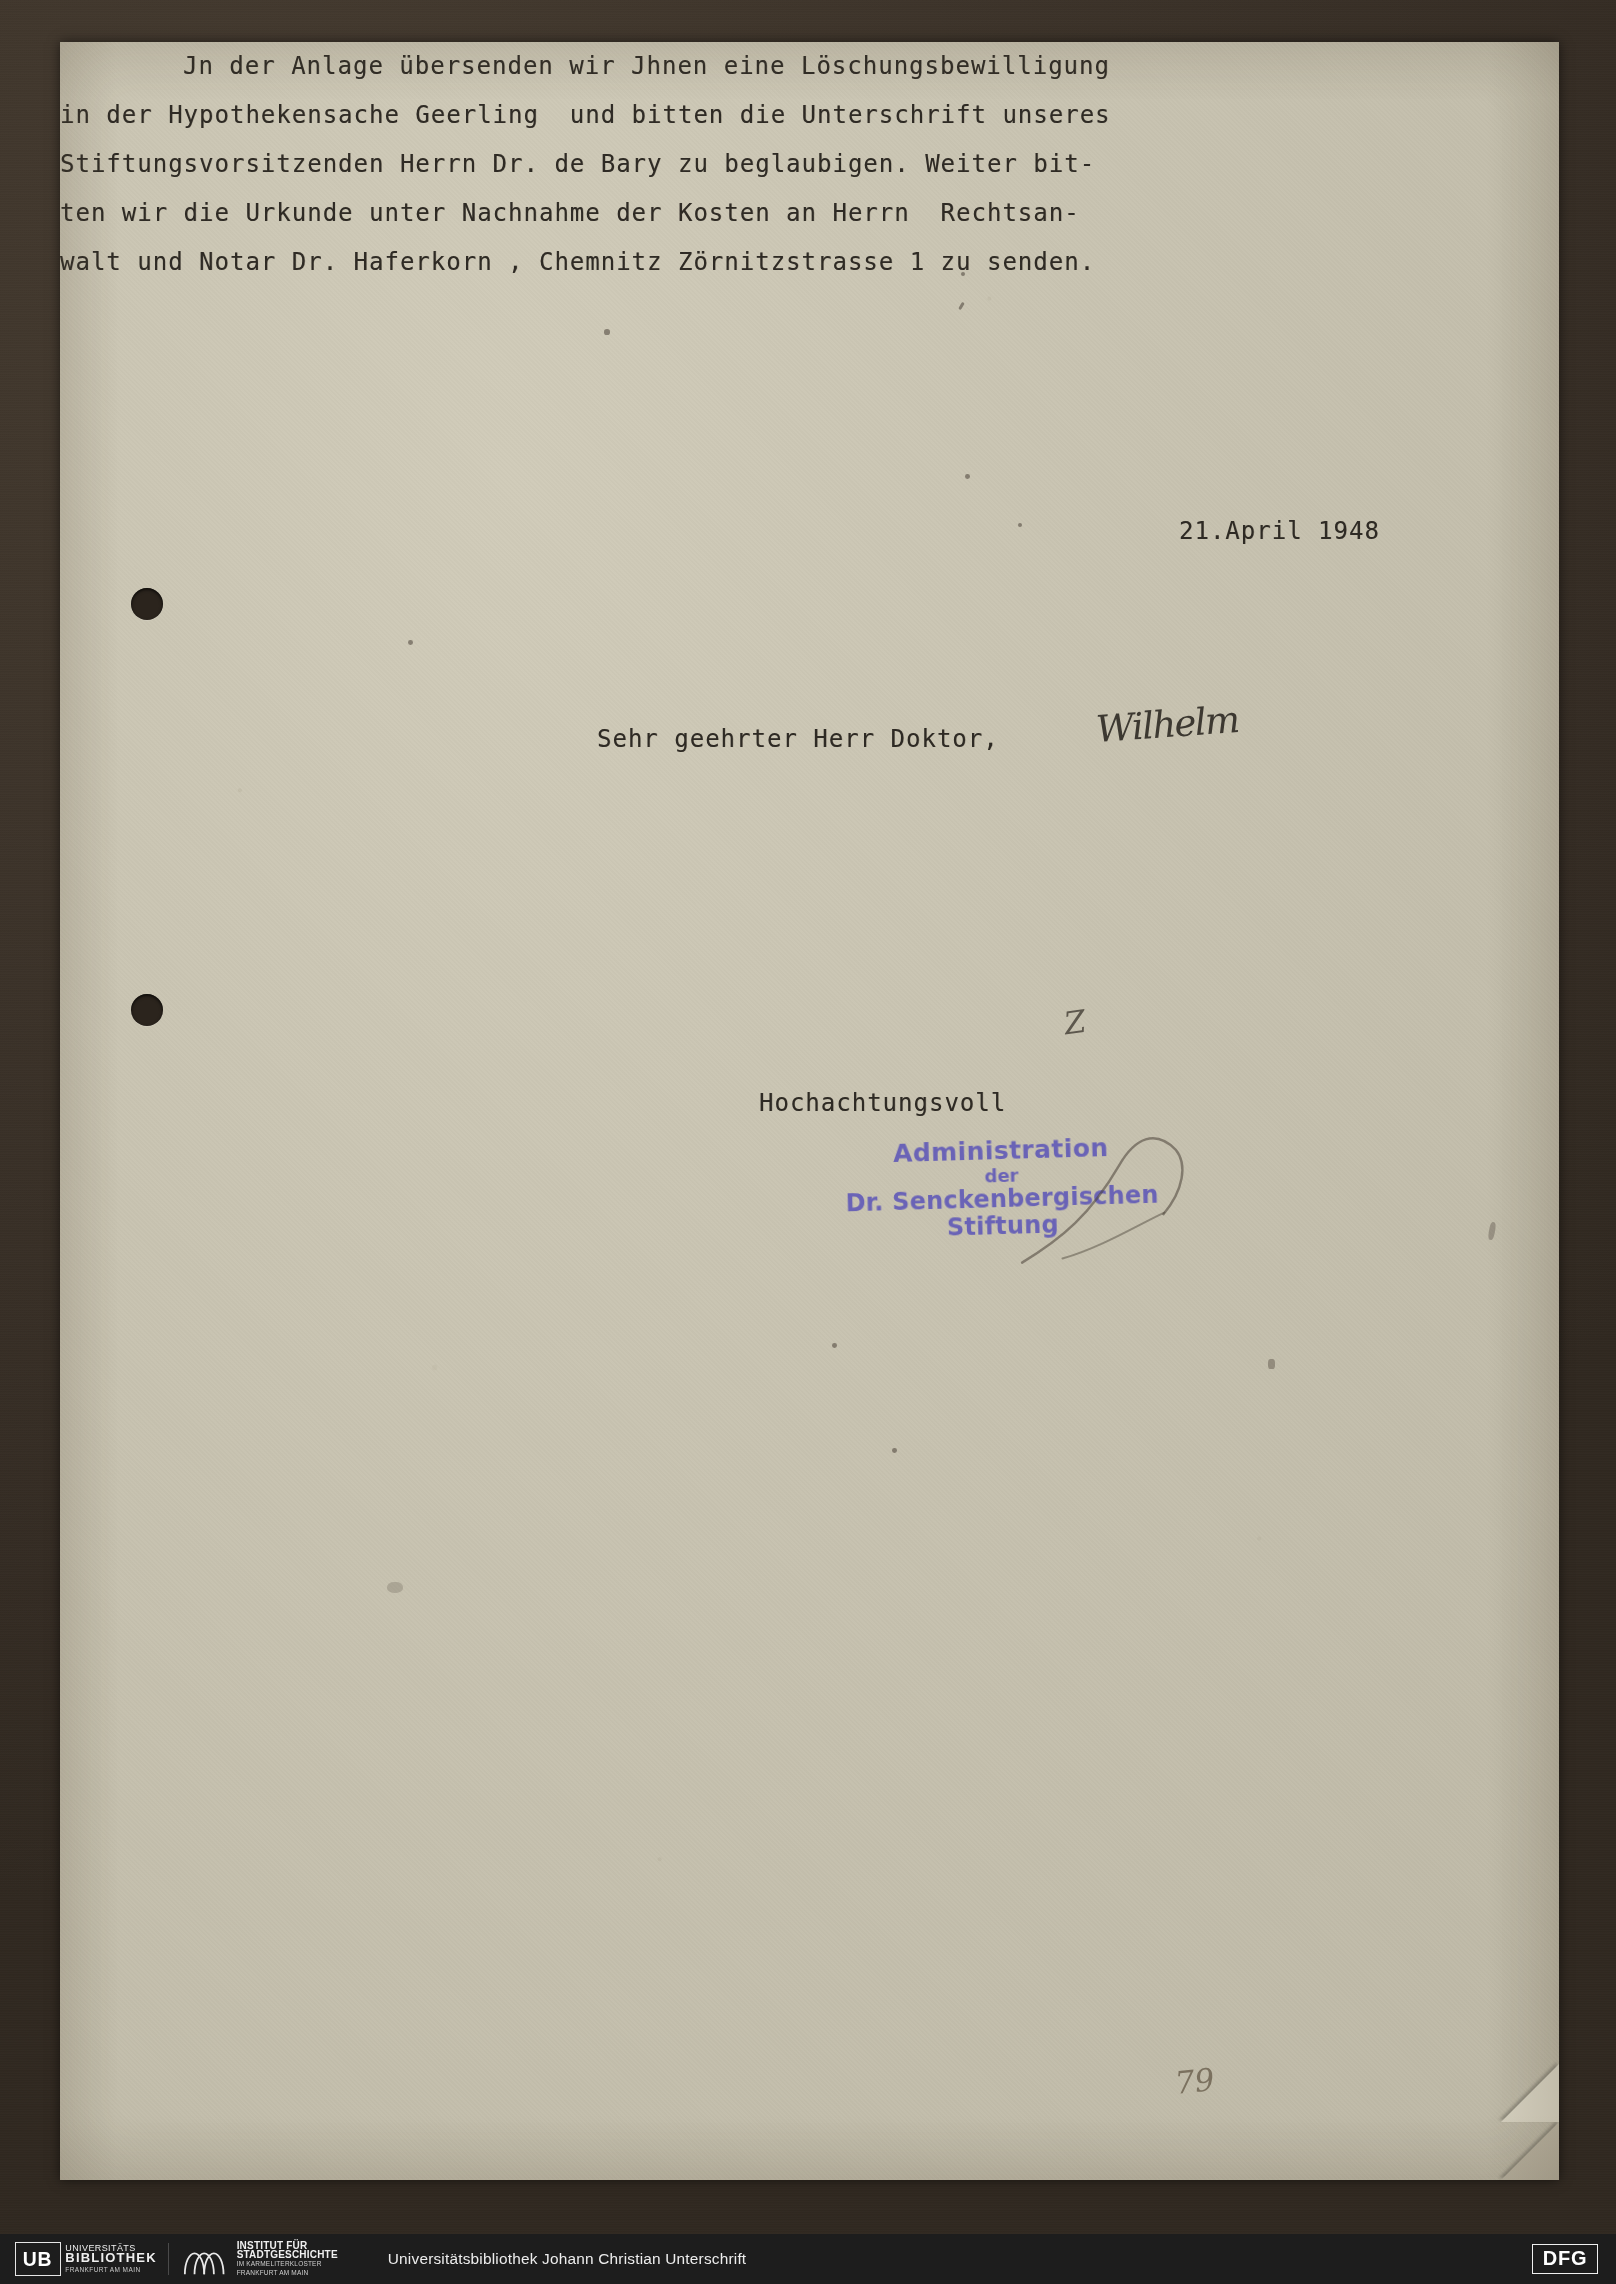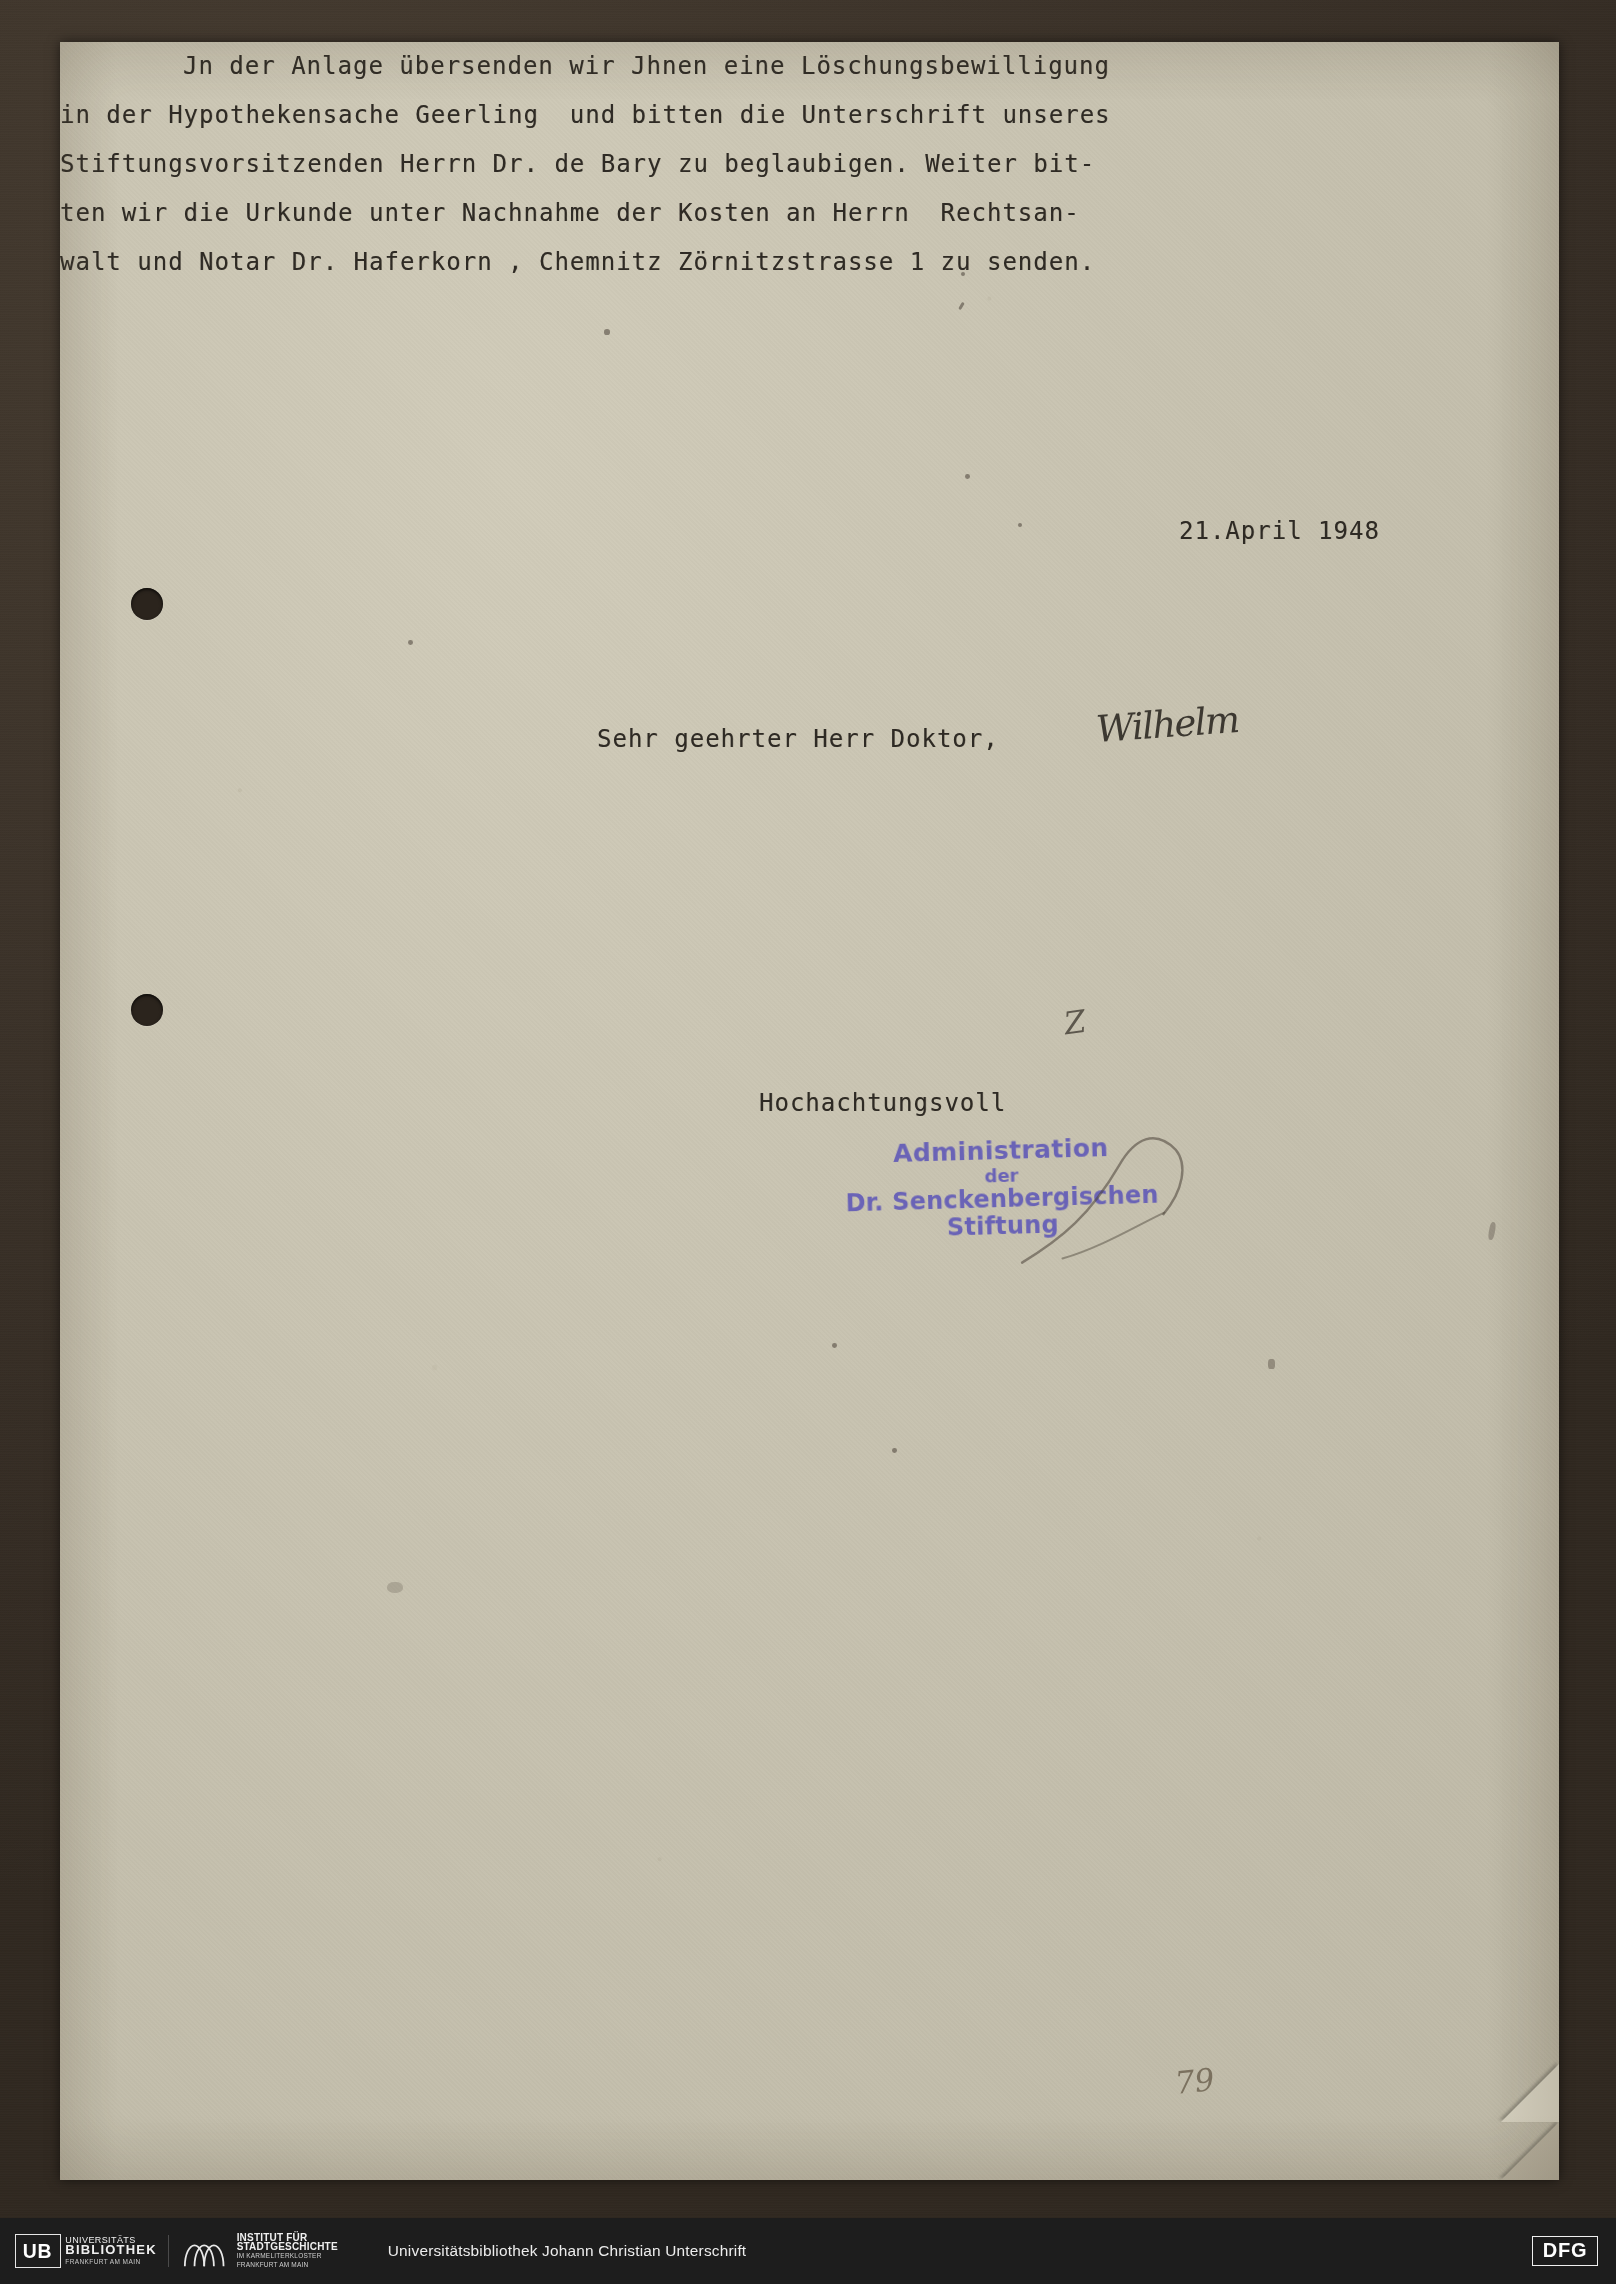--- a/index.html
+++ b/index.html
@@ -229,21 +229,21 @@
     border-radius: 50%;
     opacity: .55;
   }
 
   
   .footer {
     position: absolute;
     left: 0;
     bottom: 0;
     width: 1616px;
-    height: 66px;
+    height: 50px;
     background: #1d1d1d;
     display: flex;
     align-items: center;
     color: #e8e8e8;
   }
   .footer-logos {
     display: flex;
     align-items: center;
     gap: 11.3px;
     padding-left: 14.5px;

